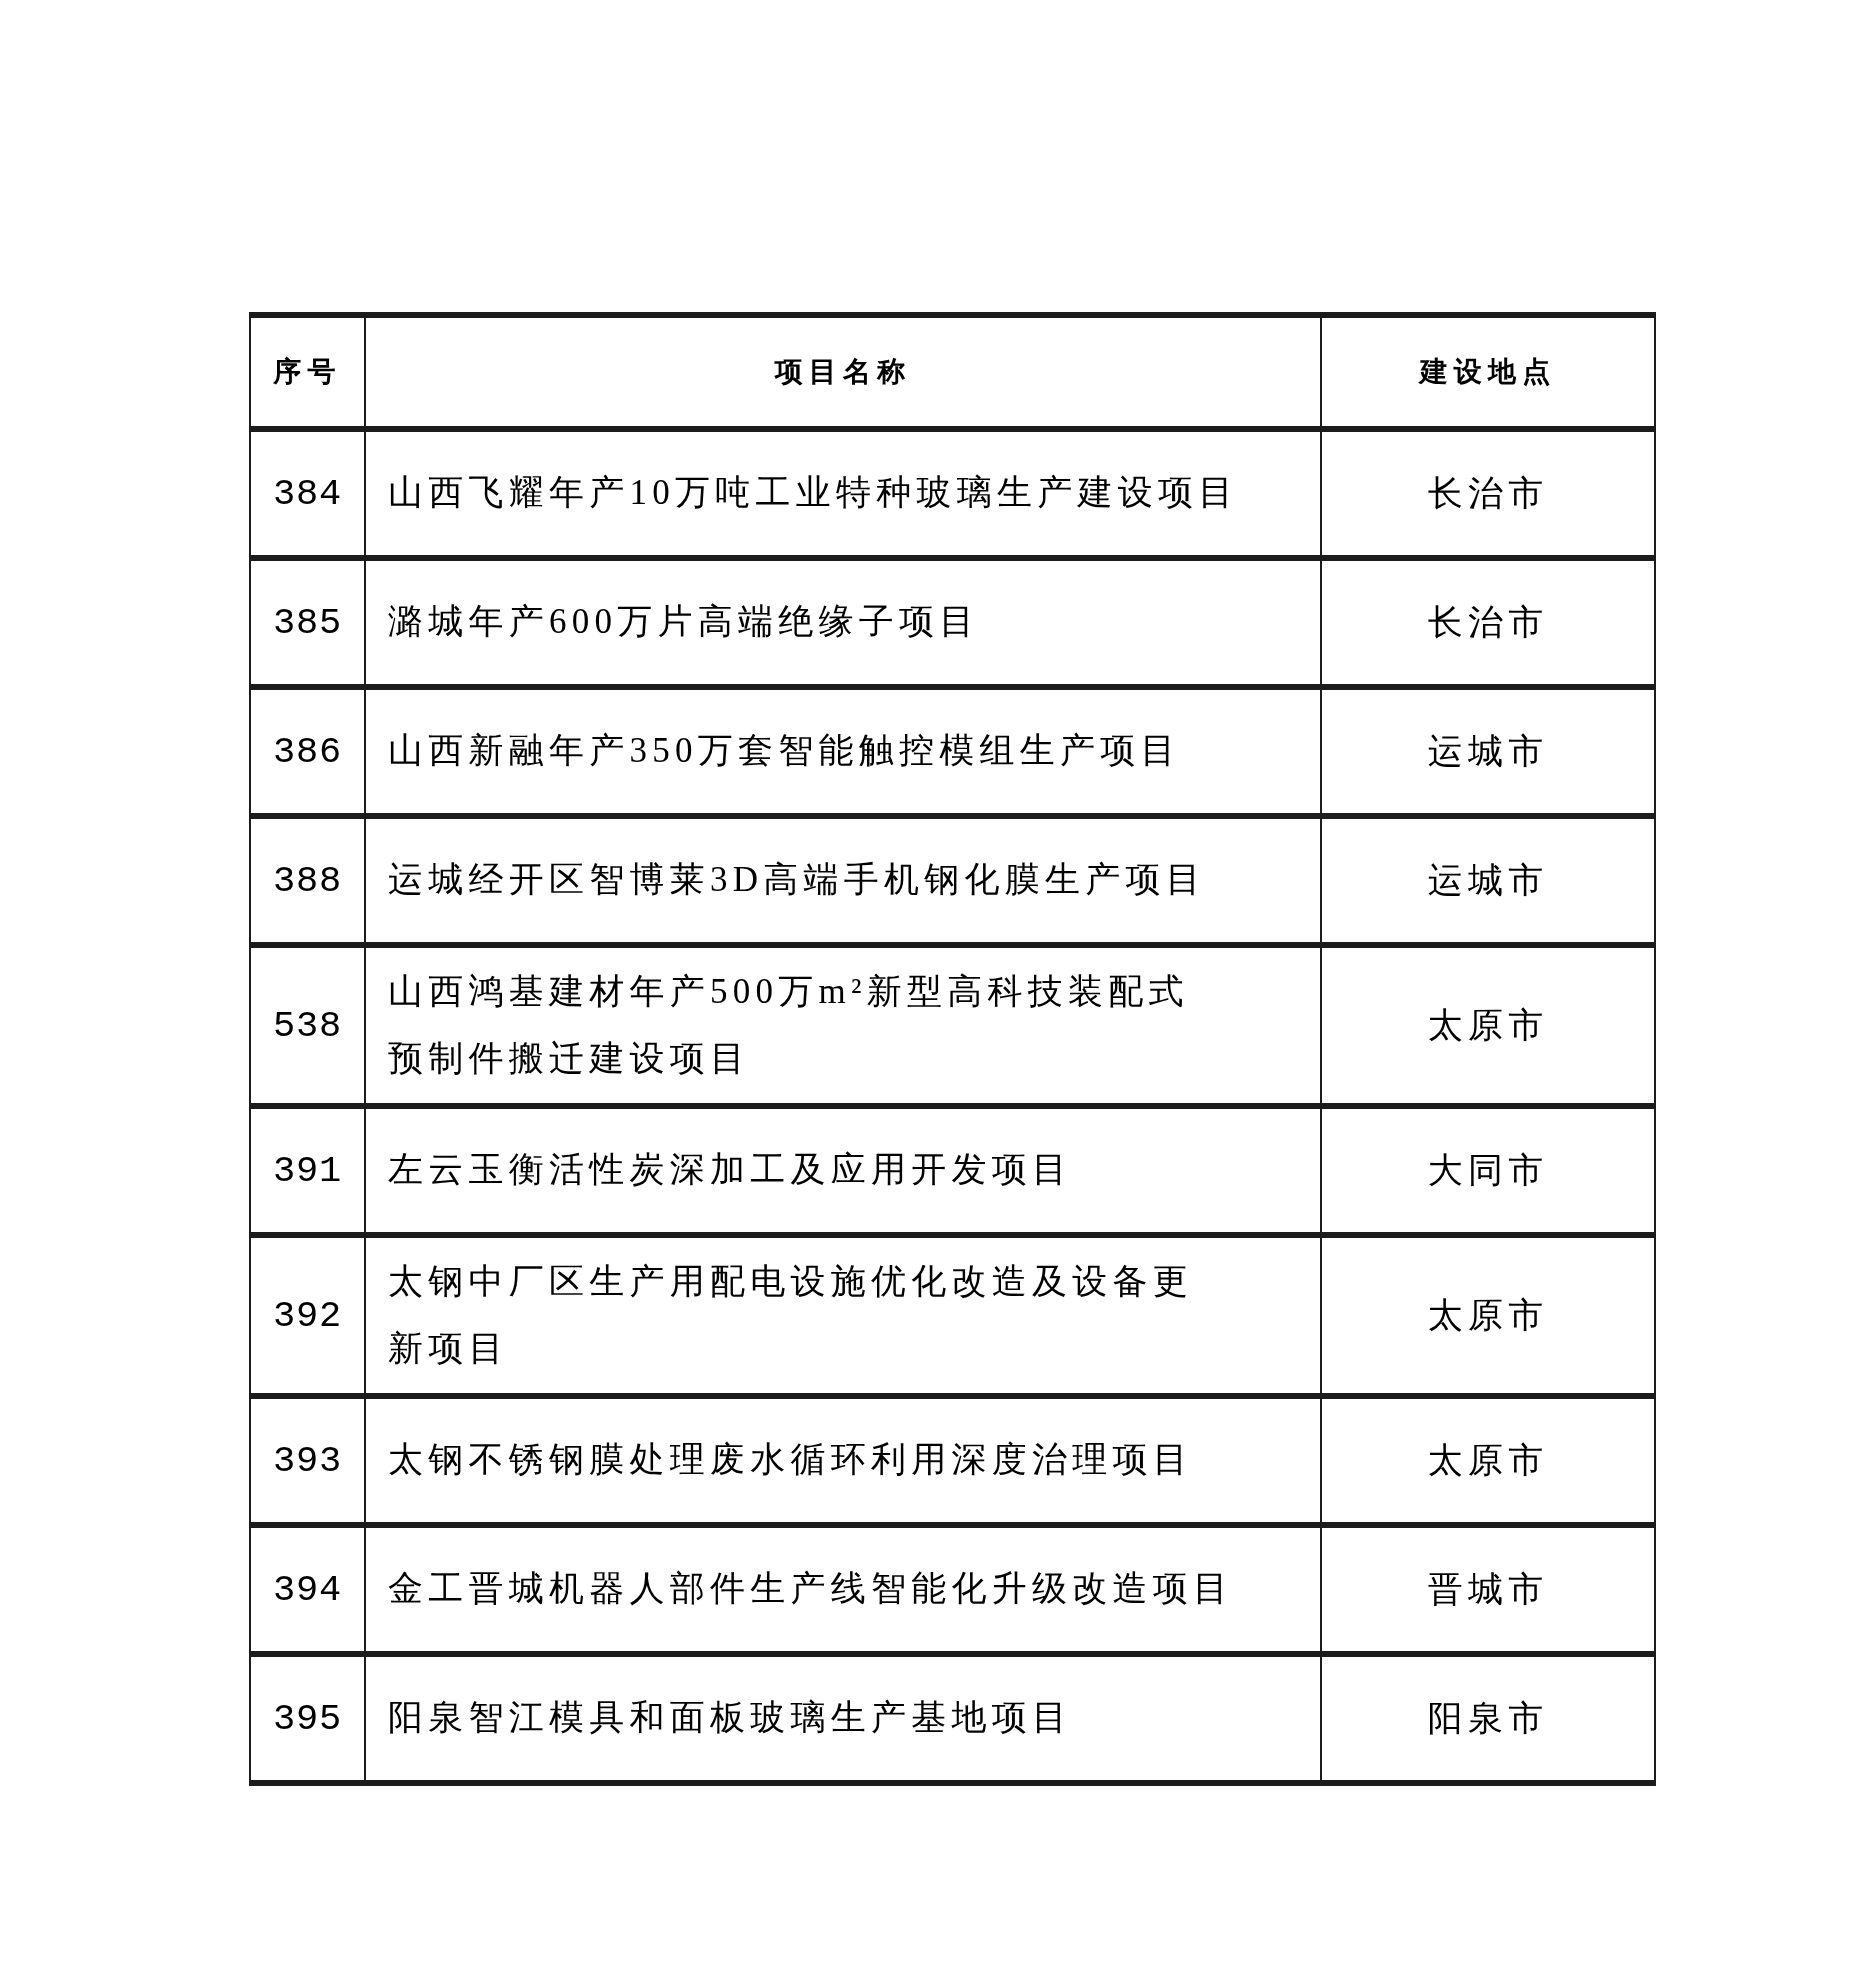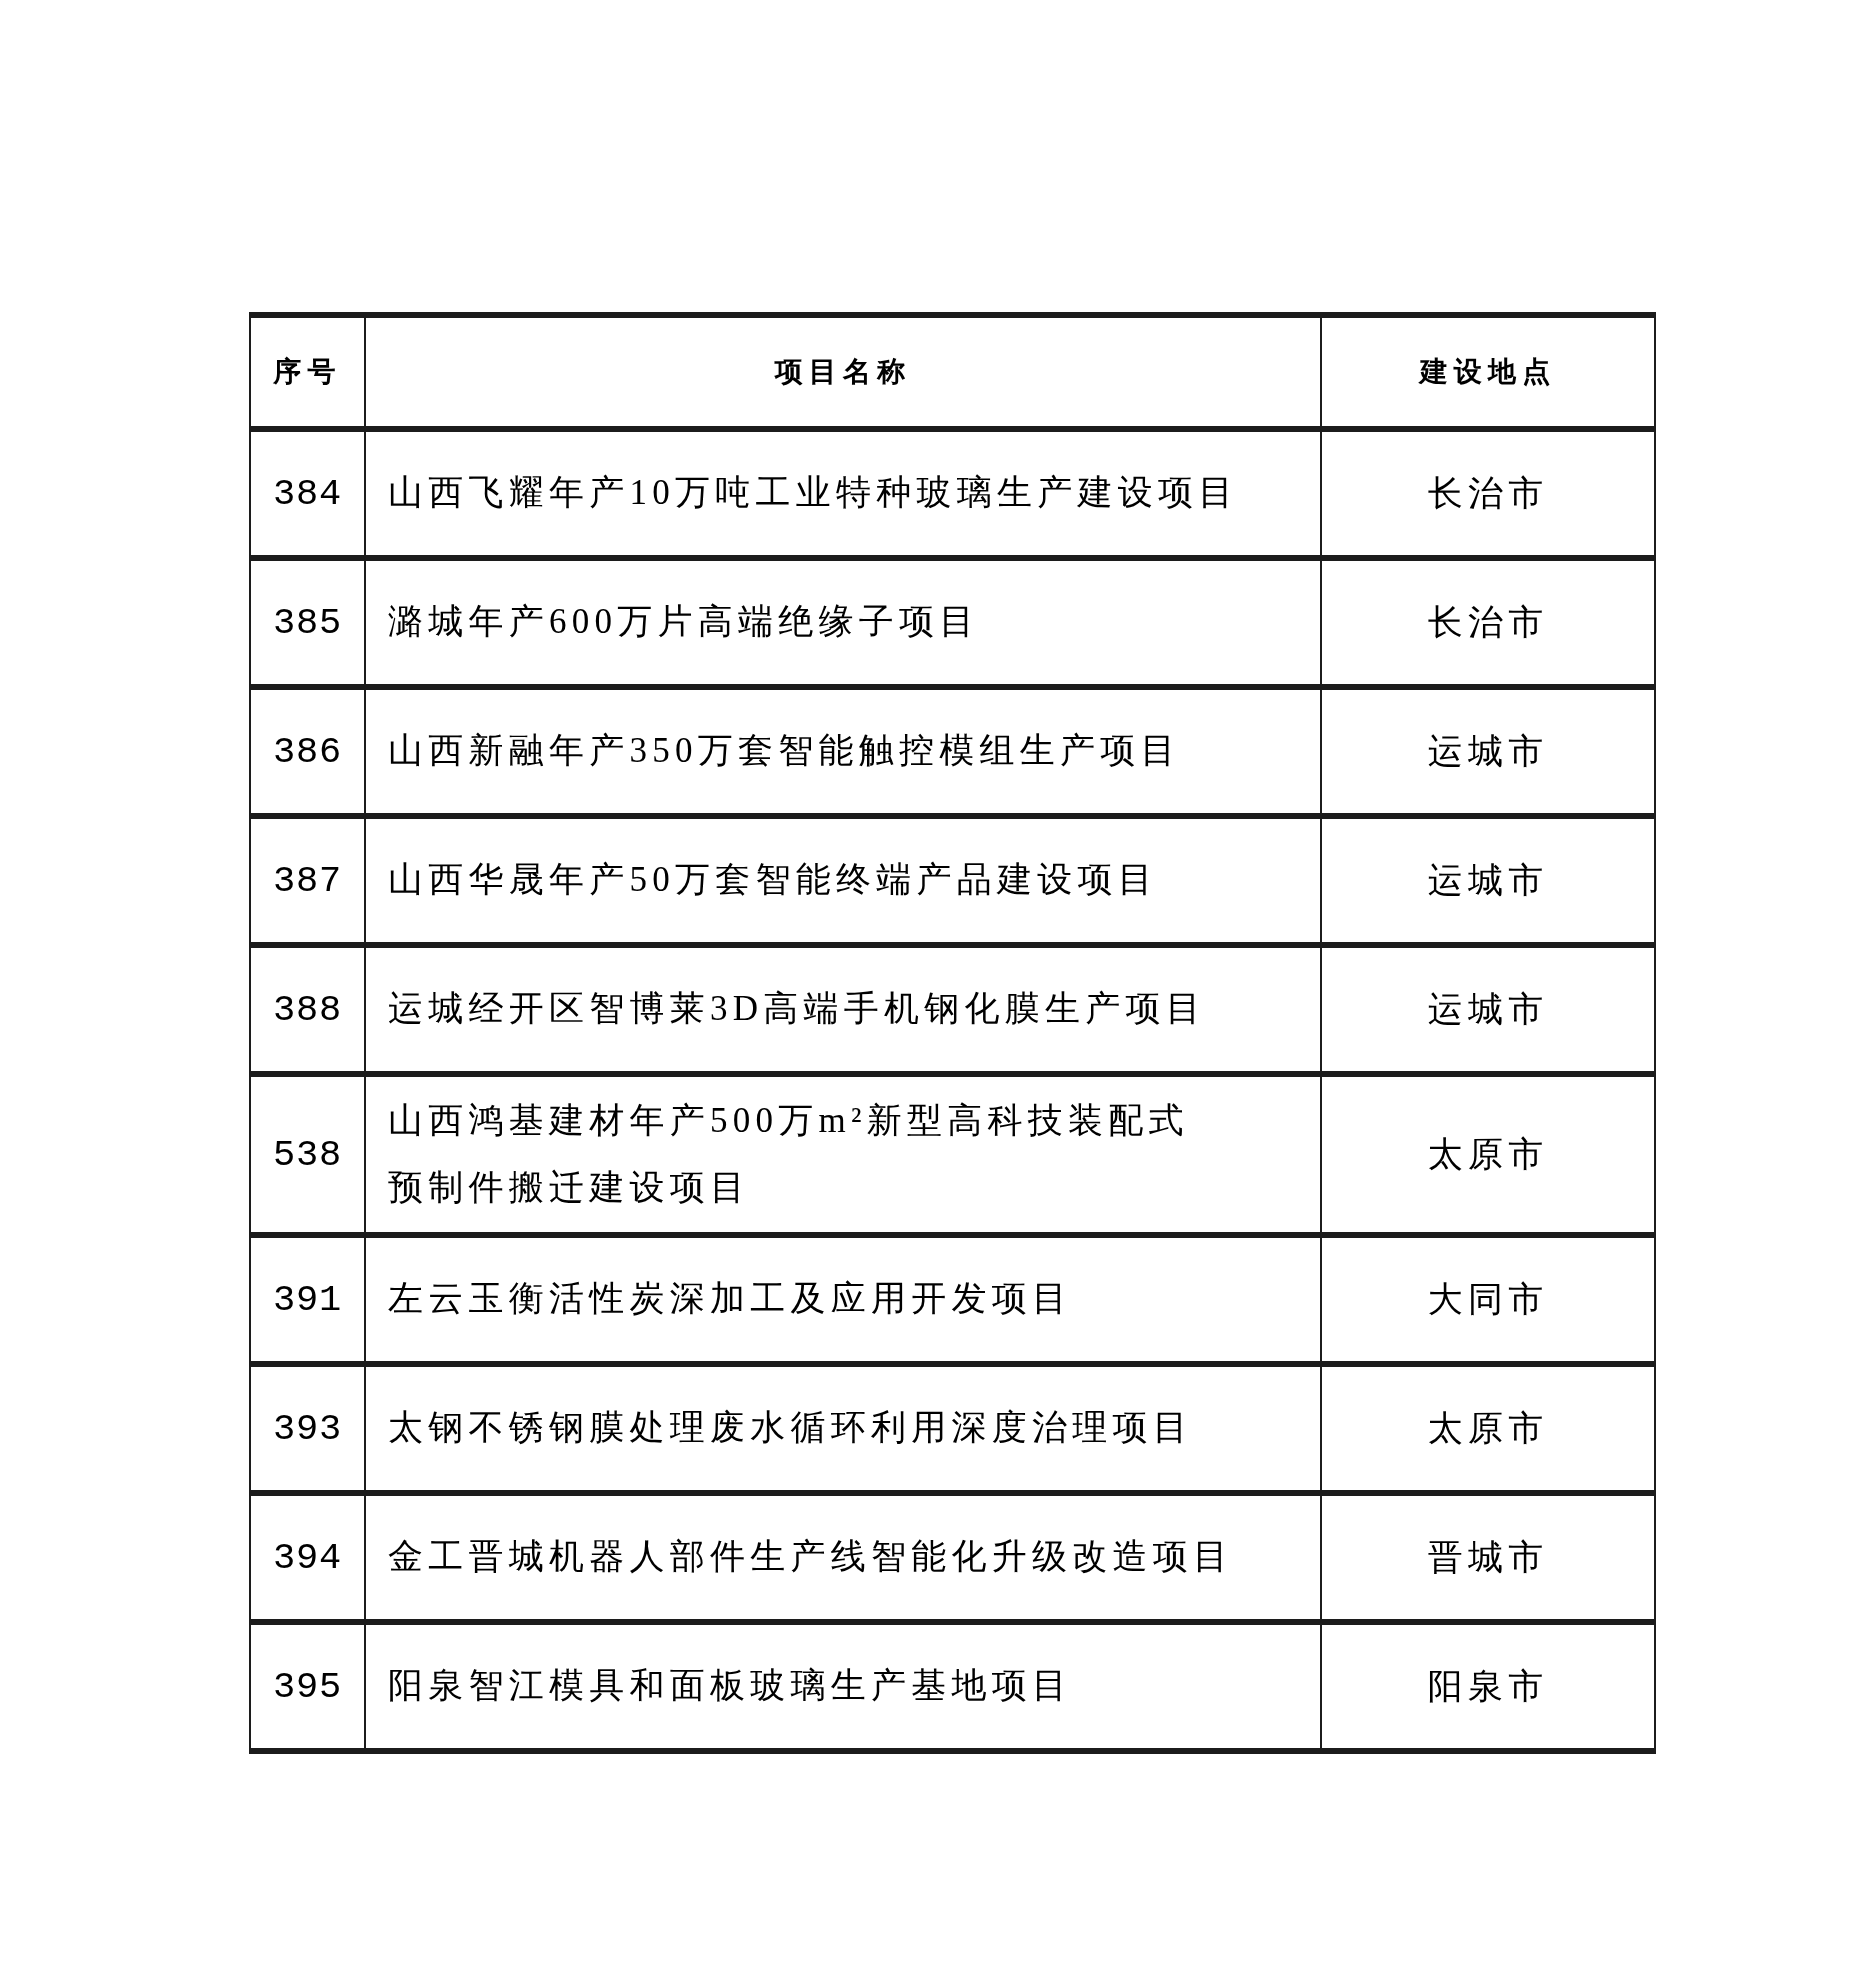--- a/index.html
+++ b/index.html
@@ -92,39 +92,40 @@
         <td class="no">385</td>
         <td class="name">潞城年产600万片高端绝缘子项目</td>
         <td class="loc">长治市</td>
       </tr>
       <tr>
         <td class="no">386</td>
         <td class="name">山西新融年产350万套智能触控模组生产项目</td>
         <td class="loc">运城市</td>
       </tr>
       <tr>
-        <td class="no">387</td>
-        <td class="name">山西华晟年产50万套智能终端产品建设项目</td>
-        <td class="loc">运城市</td>
-      </tr>
-      <tr>
         <td class="no">388</td>
         <td class="name">运城经开区智博莱3D高端手机钢化膜生产项目</td>
         <td class="loc">运城市</td>
       </tr>
       <tr>
         <td class="no">538</td>
         <td class="name">山西鸿基建材年产500万m²新型高科技装配式
 预制件搬迁建设项目</td>
         <td class="loc">太原市</td>
       </tr>
       <tr>
         <td class="no">391</td>
         <td class="name">左云玉衡活性炭深加工及应用开发项目</td>
         <td class="loc">大同市</td>
+      </tr>
+      <tr>
+        <td class="no">392</td>
+        <td class="name">太钢中厂区生产用配电设施优化改造及设备更
+新项目</td>
+        <td class="loc">太原市</td>
       </tr>
       <tr>
         <td class="no">393</td>
         <td class="name">太钢不锈钢膜处理废水循环利用深度治理项目</td>
         <td class="loc">太原市</td>
       </tr>
       <tr>
         <td class="no">394</td>
         <td class="name">金工晋城机器人部件生产线智能化升级改造项目</td>
         <td class="loc">晋城市</td>

